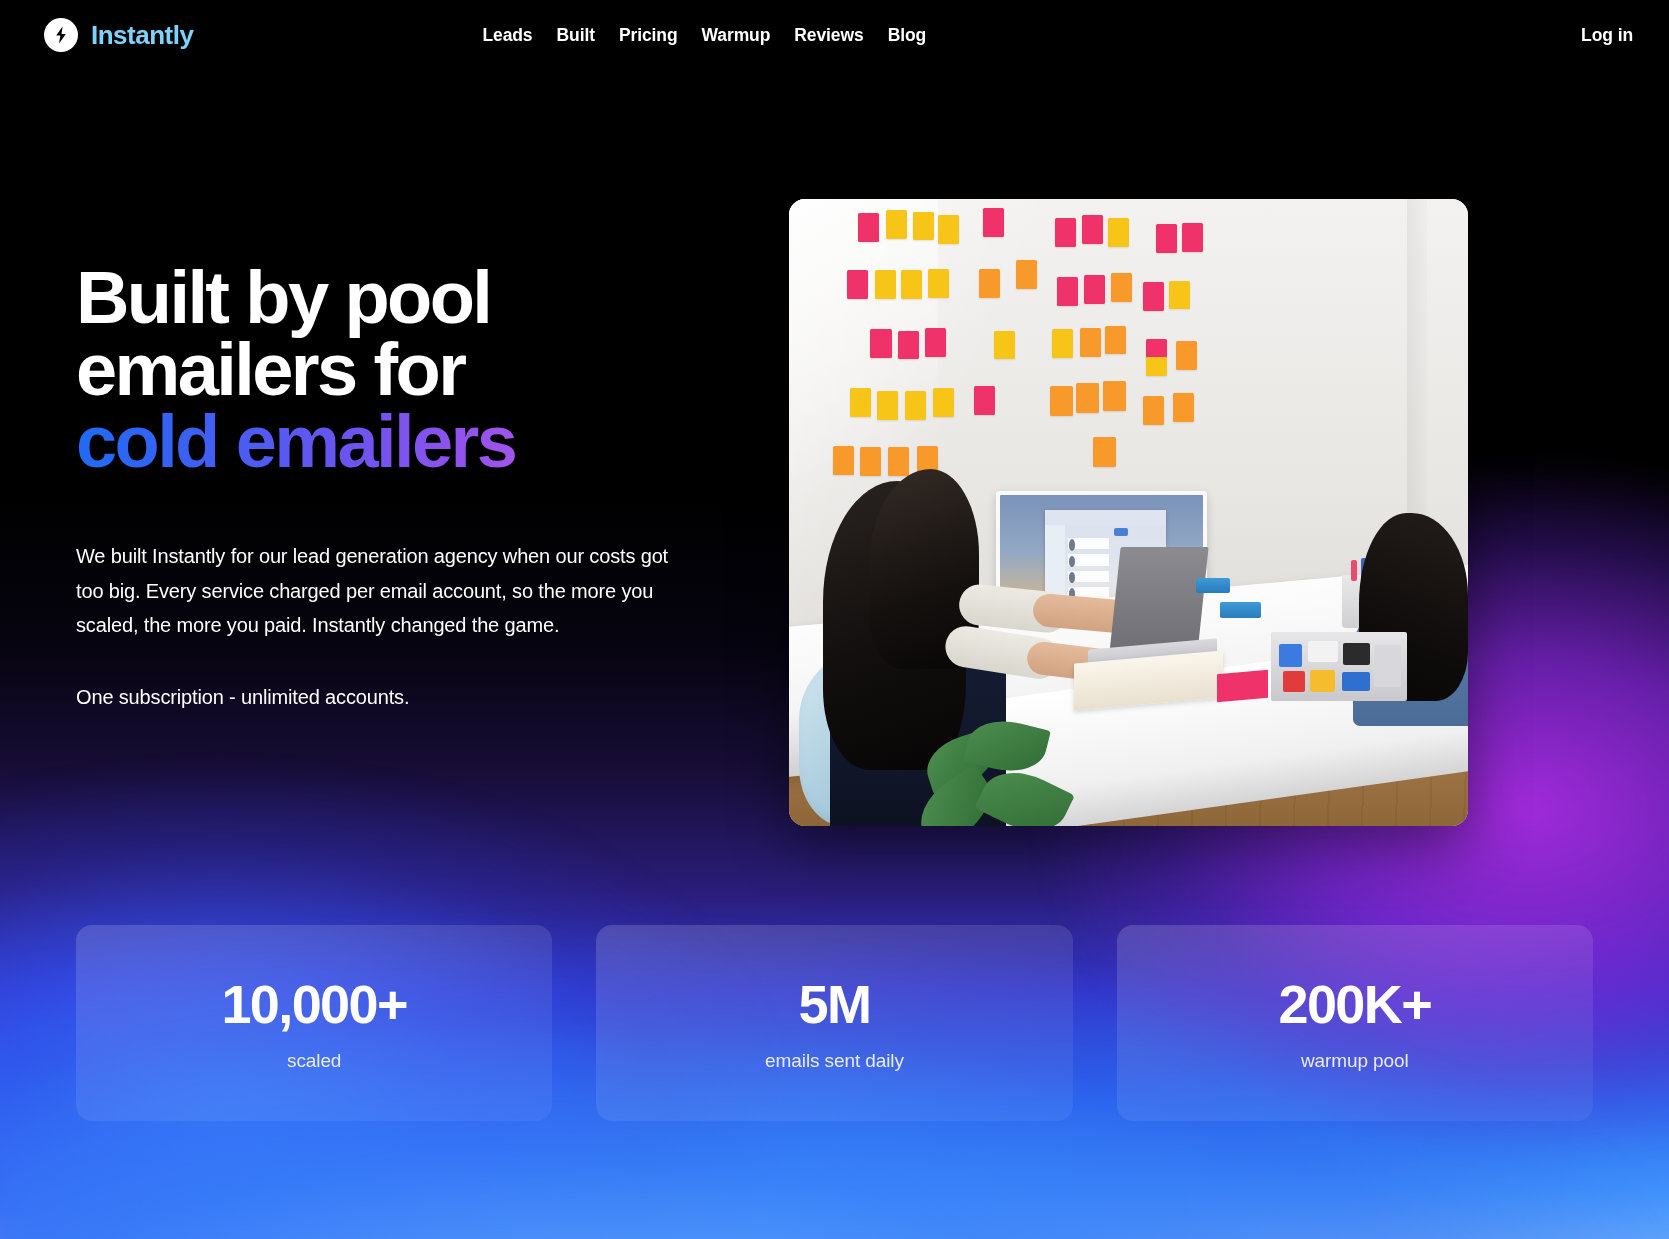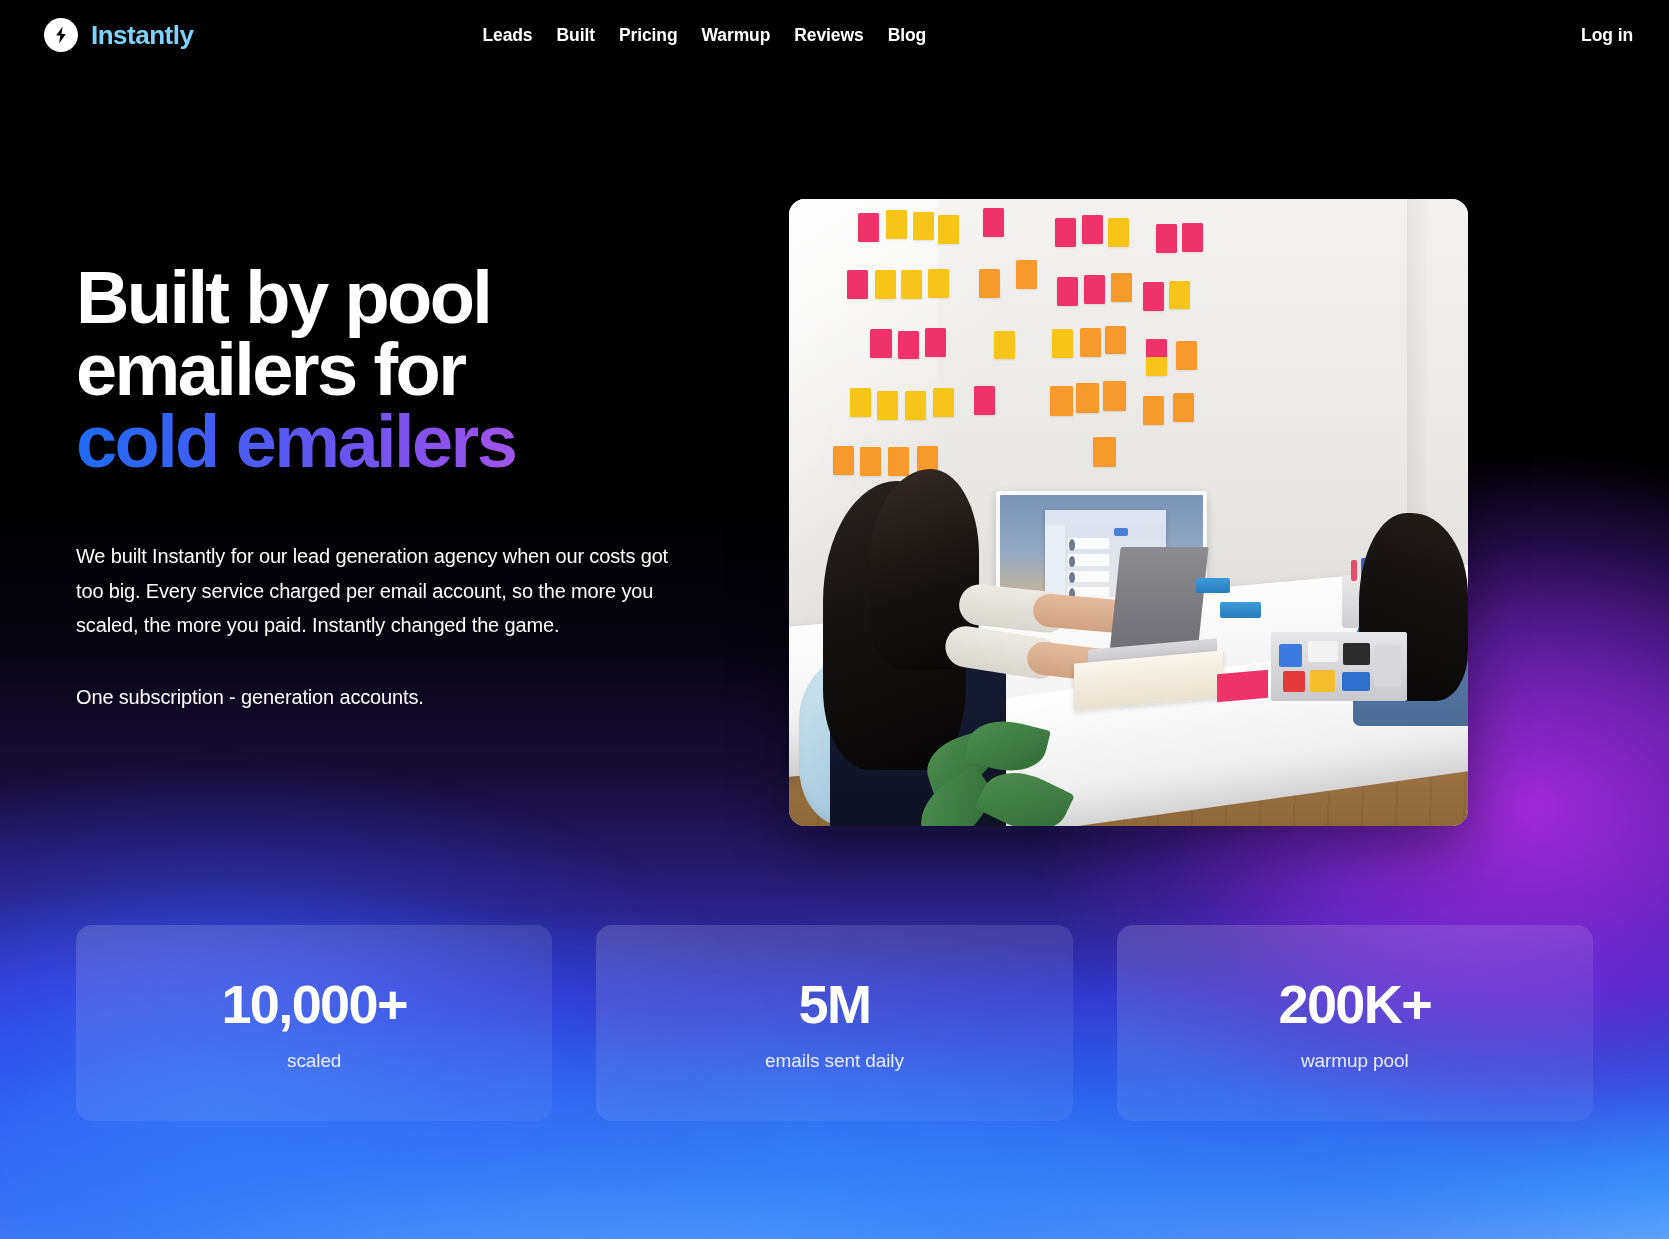--- a/index.html
+++ b/index.html
@@ -581,21 +581,21 @@
   <section class="hero">
 
     <div class="hero-copy">
       <h1 class="headline">
         <span>Built by pool</span><br>
         <span>emailers for</span>
         <span class="headline-accent">cold emailers</span>
       </h1>
 
       <p class="hero-paragraph">We built Instantly for our lead generation agency when our costs got too big. Every service charged per email account, so the more you scaled, the more you paid. Instantly changed the game.</p>
-      <p class="hero-subline">One subscription - generation accounts.</p>
+      <p class="hero-subline">One subscription - unlimited accounts.</p>
     </div>
 
     <figure class="hero-photo">
       <div class="photo-scene">
 
         <div class="wall"></div>
         <div class="wall-light"></div>
         <div class="wall-edge"></div>
 
         <div class="note" style="left:10.2%;top:2.2%;width:3.1%;height:4.6%;background:#f0326a;"></div>

